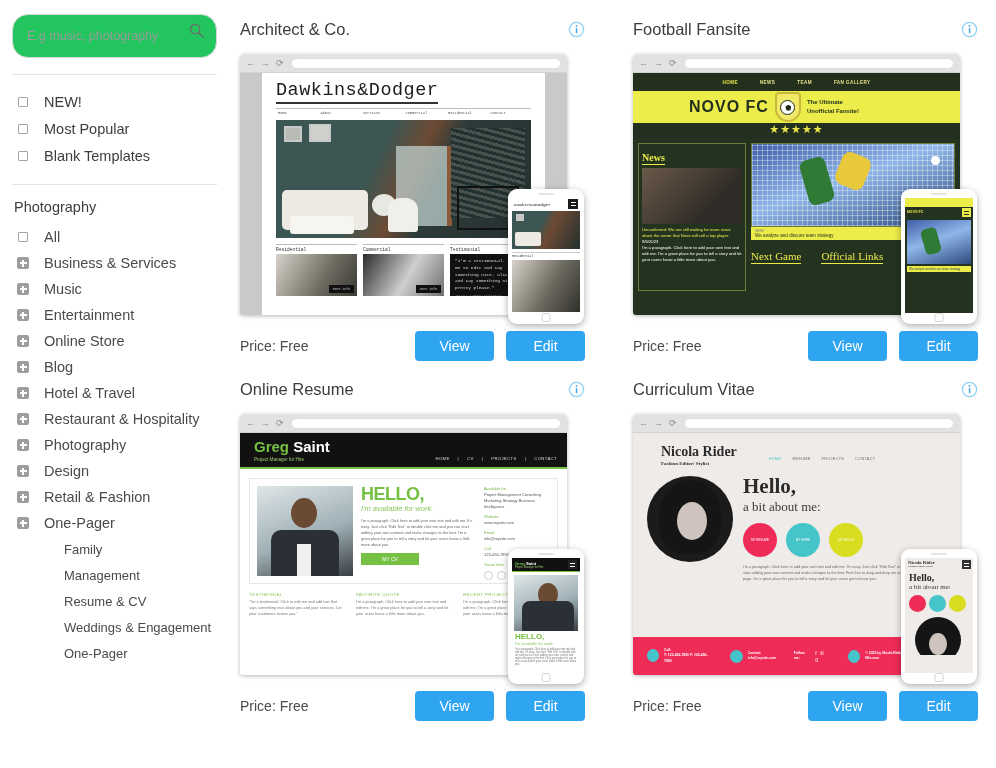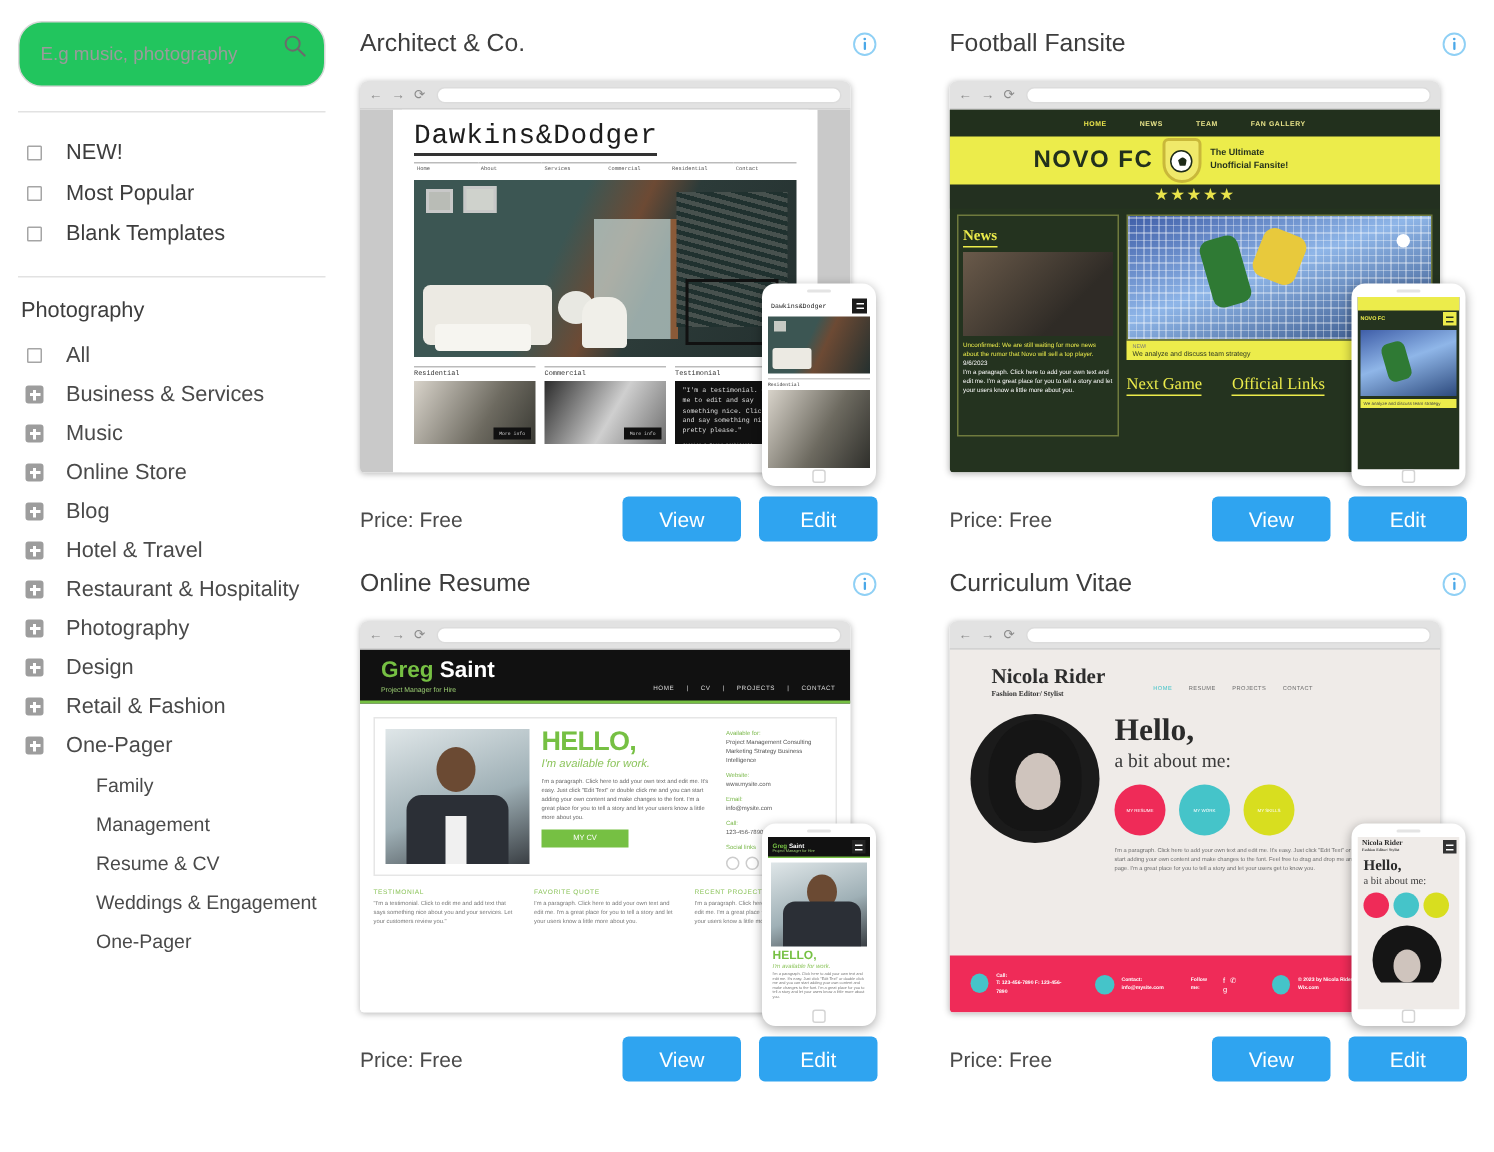--- a/index.html
+++ b/index.html
@@ -334,20 +334,24 @@
     <div class="cat-row">
       <span class="plus-box"></span>
       <span class="cat-label">Business &amp; Services</span>
     </div>
     <div class="cat-row">
       <span class="plus-box"></span>
       <span class="cat-label">Music</span>
     </div>
     <div class="cat-row">
       <span class="plus-box"></span>
+      <span class="cat-label">Entertainment</span>
+    </div>
+    <div class="cat-row">
+      <span class="plus-box"></span>
       <span class="cat-label">Online Store</span>
     </div>
     <div class="cat-row">
       <span class="plus-box"></span>
       <span class="cat-label">Blog</span>
     </div>
     <div class="cat-row">
       <span class="plus-box"></span>
       <span class="cat-label">Hotel &amp; Travel</span>
     </div>

